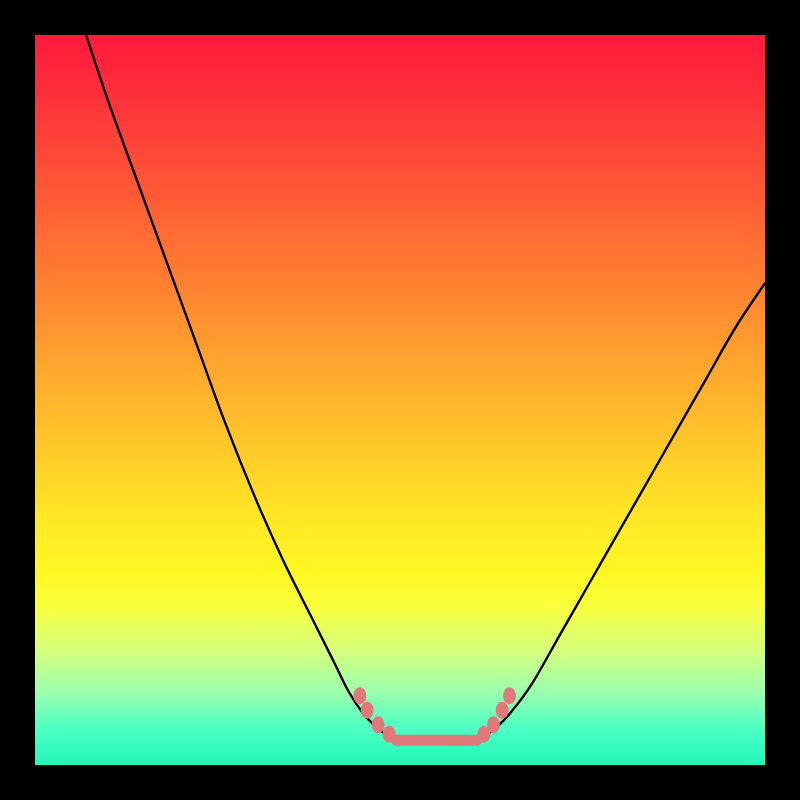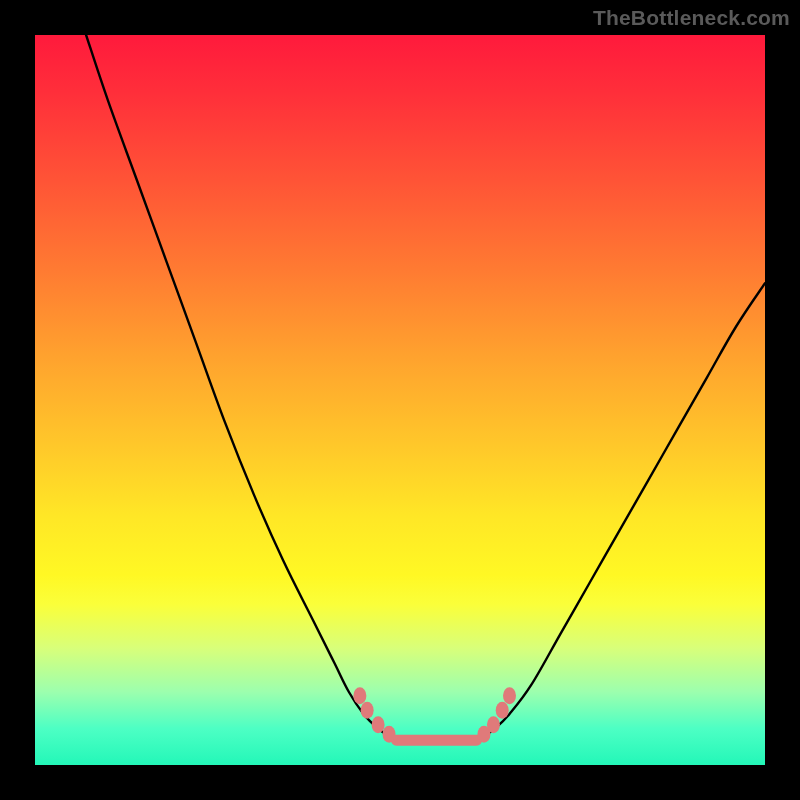--- a/index.html
+++ b/index.html
@@ -92,14 +92,13 @@
           <ellipse cx="332.15000000000003" cy="675.25" rx="6.5" ry="8.5" class="marker"></ellipse>
           <ellipse cx="343.09999999999997" cy="689.85" rx="6.5" ry="8.5" class="marker"></ellipse>
           <ellipse cx="354.05" cy="699.34" rx="6.5" ry="8.5" class="marker"></ellipse>
           <ellipse cx="448.95" cy="699.34" rx="6.5" ry="8.5" class="marker"></ellipse>
           <ellipse cx="458.44" cy="689.85" rx="6.5" ry="8.5" class="marker"></ellipse>
           <ellipse cx="467.2" cy="675.25" rx="6.5" ry="8.5" class="marker"></ellipse>
           <ellipse cx="474.5" cy="660.65" rx="6.5" ry="8.5" class="marker"></ellipse>
         </g>
     </svg>
   </div>
-  <div class="watermark">TheBottleneck.com</div>
 </div>
 
 </body></html>

